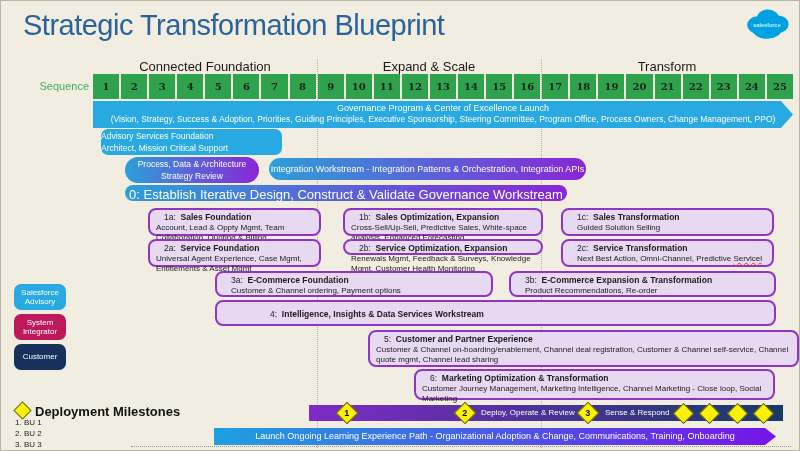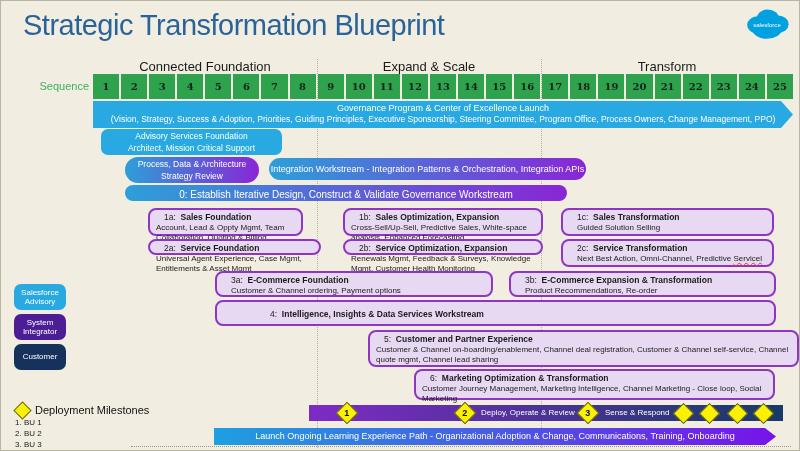--- a/index.html
+++ b/index.html
@@ -20,55 +20,55 @@
   .seq-label{left:14px;top:79px;width:74px;text-align:right;font-size:11px;color:#3FAE5E;}
   .seq-row{left:92px;top:73px;width:700px;height:25px;display:flex;gap:2px;}
   .seq-cell{flex:1;background:#2FA24E;color:#15241a;font-family:"DejaVu Serif","Liberation Serif",serif;font-weight:bold;font-size:10px;text-align:center;line-height:25px;}
 
   
   .gov{left:92px;top:100px;width:700px;height:27px;background:#29A9E1;color:#fff;text-align:center;
        clip-path:polygon(0 0,calc(100% - 12px) 0,100% 50%,calc(100% - 12px) 100%,0 100%);}
   .gov .l1{font-size:9px;margin-top:2px;}
   .gov .l2{font-size:8.5px;margin-top:1px;}
 
-  .bluebox{background:#29A9E1;border-radius:7px;color:#fff;text-align:center;}
+  .bluebox{background:#29A9E1;border-radius:7px;color:#fff;}
   .grad{background:linear-gradient(90deg,#2D9FD8,#8926D6);border-radius:13px;color:#fff;text-align:center;}
   .advisory{left:100px;top:128px;width:181px;height:26px;font-size:8.5px;line-height:12px;padding-top:1px;box-sizing:border-box;}
   .process{left:124px;top:156px;width:134px;height:26px;font-size:8.5px;line-height:12px;padding-top:1px;box-sizing:border-box;}
   .integration{left:268px;top:157px;width:317px;height:22px;font-size:9px;line-height:23px;}
-  .establish{left:124px;top:184px;width:442px;height:16px;font-size:10px;line-height:20px;}
+  .establish{left:124px;top:184px;width:442px;height:16px;font-size:13px;line-height:20px;}
 
   
   .ws{background:#E7D9F1;border:2px solid #8F35C5;border-radius:8px;color:#1b1b1b;box-sizing:border-box;padding:2px 6px;z-index:1;}
   .ws .ttl{font-size:8.5px;padding-left:8px;white-space:nowrap;}
   .ws .ttl b{font-weight:bold;}
   .ws .body{font-size:8px;text-align:left;line-height:9.5px;margin-top:1px;}
-  .w1a{left:147px;top:207px;width:155px;height:28px;}
+  .w1a{left:147px;top:207px;width:173px;height:28px;}
   .w1b{left:342px;top:207px;width:200px;height:28px;}
   .w1c{left:560px;top:207px;width:213px;height:28px;}
-  .w2a{left:147px;top:238px;width:173px;height:16px;}
+  .w2a{left:147px;top:238px;width:173px;height:28px;}
   .w2b{left:342px;top:238px;width:200px;height:16px;}
   .w2c{left:560px;top:238px;width:213px;height:28px;}
   .w3a{left:214px;top:270px;width:278px;height:26px;}
   .w3b{left:508px;top:270px;width:267px;height:26px;}
   .w4{left:214px;top:299px;width:561px;height:26px;padding-top:7px;padding-left:45px;}
   .w5{left:367px;top:329px;width:431px;height:37px;}
   .w6{left:413px;top:368px;width:361px;height:31px;}
   .squiggle{text-decoration:underline wavy #e03c31;text-decoration-thickness:1px;}
 
   
   .leg{left:13px;width:52px;height:26px;border-radius:7px;color:#fff;font-size:8px;line-height:9.5px;display:flex;align-items:center;justify-content:center;text-align:center;}
   .leg-adv{top:283px;background:#29A9E1;}
-  .leg-si{top:313px;background:#4c1d95;}
+  .leg-si{top:313px;background:#be185d;}
   .leg-cust{top:343px;background:#16325C;}
 
   
   .diamond{width:11px;height:11px;background:#FBF104;border:1px solid #6b6b2d;transform:rotate(45deg);}
   .ms-key-diamond{left:15px;top:403px;}
-  .ms-heading{left:34px;top:403px;font-size:11px;font-weight:normal;color:#111;}
+  .ms-heading{left:34px;top:403px;font-size:13px;font-weight:bold;color:#111;}
   .ms-items{left:14px;top:416px;font-size:8px;color:#222;line-height:11px;}
   .ms-bar{left:308px;top:404px;width:474px;height:16px;background:linear-gradient(90deg,#7E2BC5,#173A67);}
   .ms-bar .dn{position:absolute;top:0;width:14px;height:14px;background:#FBF104;border:1px solid #55551f;transform:rotate(45deg);display:flex;align-items:center;justify-content:center;}
   .ms-bar .dn span{transform:rotate(-45deg);font-size:9px;font-weight:bold;color:#111;}
   .ms-bar .dp{position:absolute;top:1px;width:13px;height:13px;background:#FBF104;border:1px solid #55551f;transform:rotate(45deg);}
   .ms-bar .lbl{position:absolute;top:0;font-size:8px;color:#fff;line-height:16px;}
 
   
   .learn{left:213px;top:427px;width:562px;height:17px;color:#fff;font-size:9px;line-height:17px;text-align:center;
          background:linear-gradient(90deg,#1E9FE0,#7614E9);

